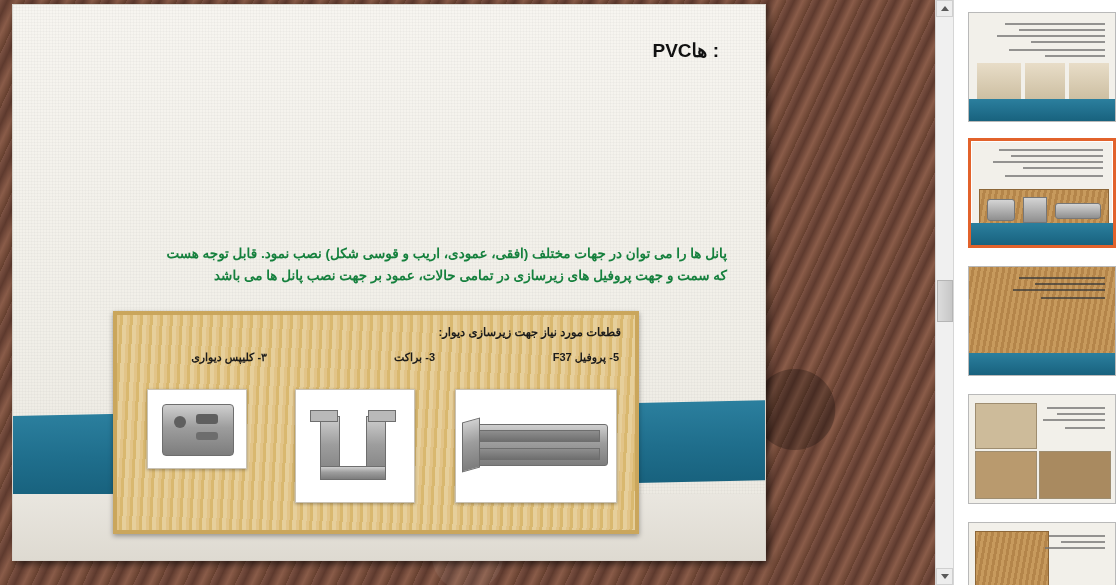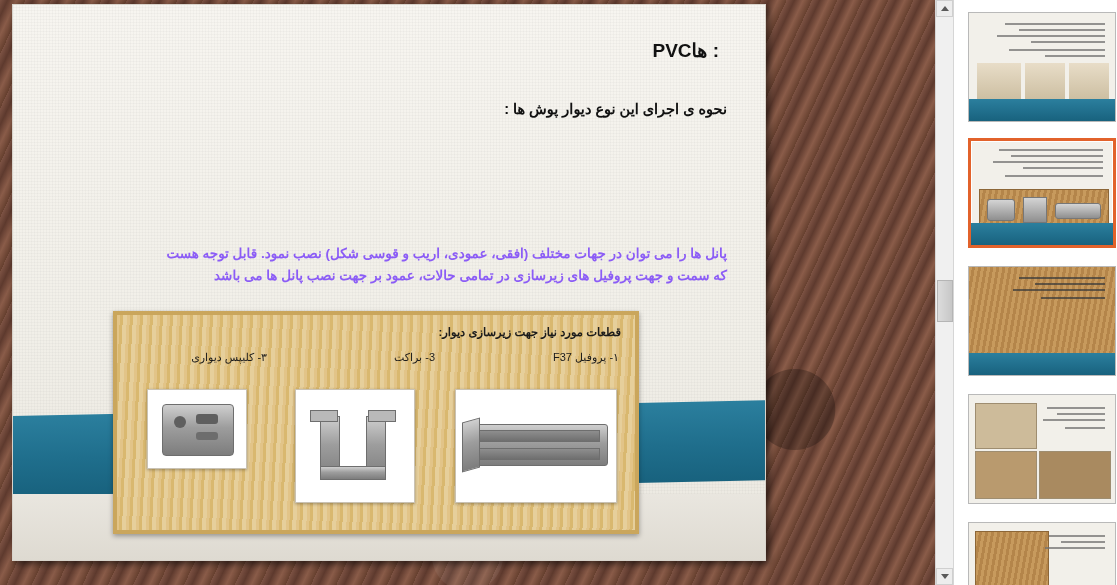--- a/index.html
+++ b/index.html
@@ -114,21 +114,21 @@
     color: #111111;
   }
   #slide-para-2 {
     position: absolute;
     right: 38px;
     top: 238px;
     width: 680px;
     font-size: 13.5px;
     font-weight: bold;
     line-height: 1.6;
-    color: #8b5cf6;
+    color: #15803d;
   }
 
   
   #parts-panel {
     position: absolute;
     left: 100px;
     top: 306px;
     width: 518px;
     height: 215px;
     background:
@@ -144,21 +144,21 @@
     top: 10px;
     font-size: 11.5px;
     font-weight: bold;
     color: #1b1b1b;
     text-align: right;
   }
   .part-label {
     position: absolute;
     top: 36px;
     font-size: 11px;
-    font-weight: normal;
+    font-weight: bold;
     color: #1b1b1b;
     white-space: nowrap;
   }
   #part-label-1 { right: 16px; }
   #part-label-2 { right: 200px; }
   #part-label-3 { right: 368px; }
 
   .part-thumb {
     position: absolute;
     background: #ffffff;
@@ -278,30 +278,29 @@
 
   <div id="slide-viewport">
 
     <div id="slide">
       <div id="slide-bg"></div>
       <div id="slide-band"></div>
       <div id="slide-band-below"></div>
 
       <div class="rtl" id="slide-title">PVCها  :</div>
 
-      <div class="rtl" id="slide-subtitle">نحوه ی اجرای این نوع دیوار پوش ها  :</div>
 
 
       <div class="rtl" id="slide-para-2" style="white-space: pre-line;">پانل ها را می توان در جهات مختلف (افقی، عمودی، اریب و قوسی شکل) نصب نمود. قابل توجه هست
 که سمت و جهت پروفیل های زیرسازی در تمامی حالات، عمود بر جهت نصب پانل ها می باشد</div>
 
       <div id="parts-panel">
         <div class="rtl" id="parts-panel-title">قطعات مورد نیاز جهت زیرسازی دیوار:</div>
 
-        <div class="rtl part-label" id="part-label-1">۱- پروفیل F37</div>
+        <div class="rtl part-label" id="part-label-1">5- پروفیل F37</div>
         <div class="rtl part-label" id="part-label-2">3- براکت</div>
         <div class="rtl part-label" id="part-label-3">۳- کلیپس دیواری</div>
 
         <div class="part-thumb" id="part-thumb-1">
           <div class="metal" style="left:10px; top:34px; width:140px; height:40px; border-radius:3px;"></div>
           <div class="metal" style="left:18px; top:40px; width:124px; height:10px; background:linear-gradient(180deg,#8e8e8e,#6f6f6f);"></div>
           <div class="metal" style="left:18px; top:58px; width:124px; height:10px; background:linear-gradient(180deg,#8e8e8e,#6f6f6f);"></div>
           <div class="metal" style="left:6px; top:30px; width:16px; height:48px; transform:skewY(-16deg);"></div>
         </div>
 

